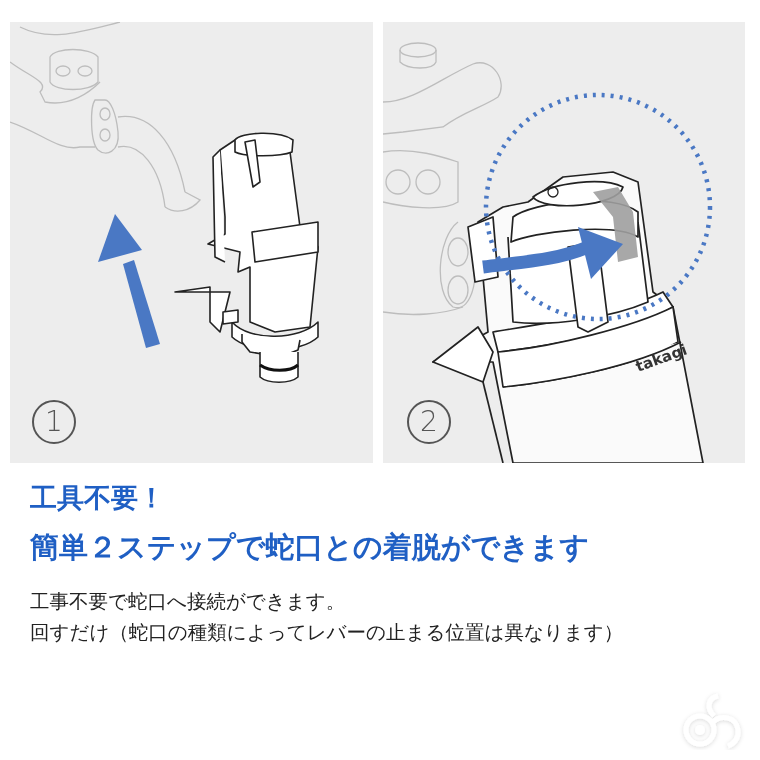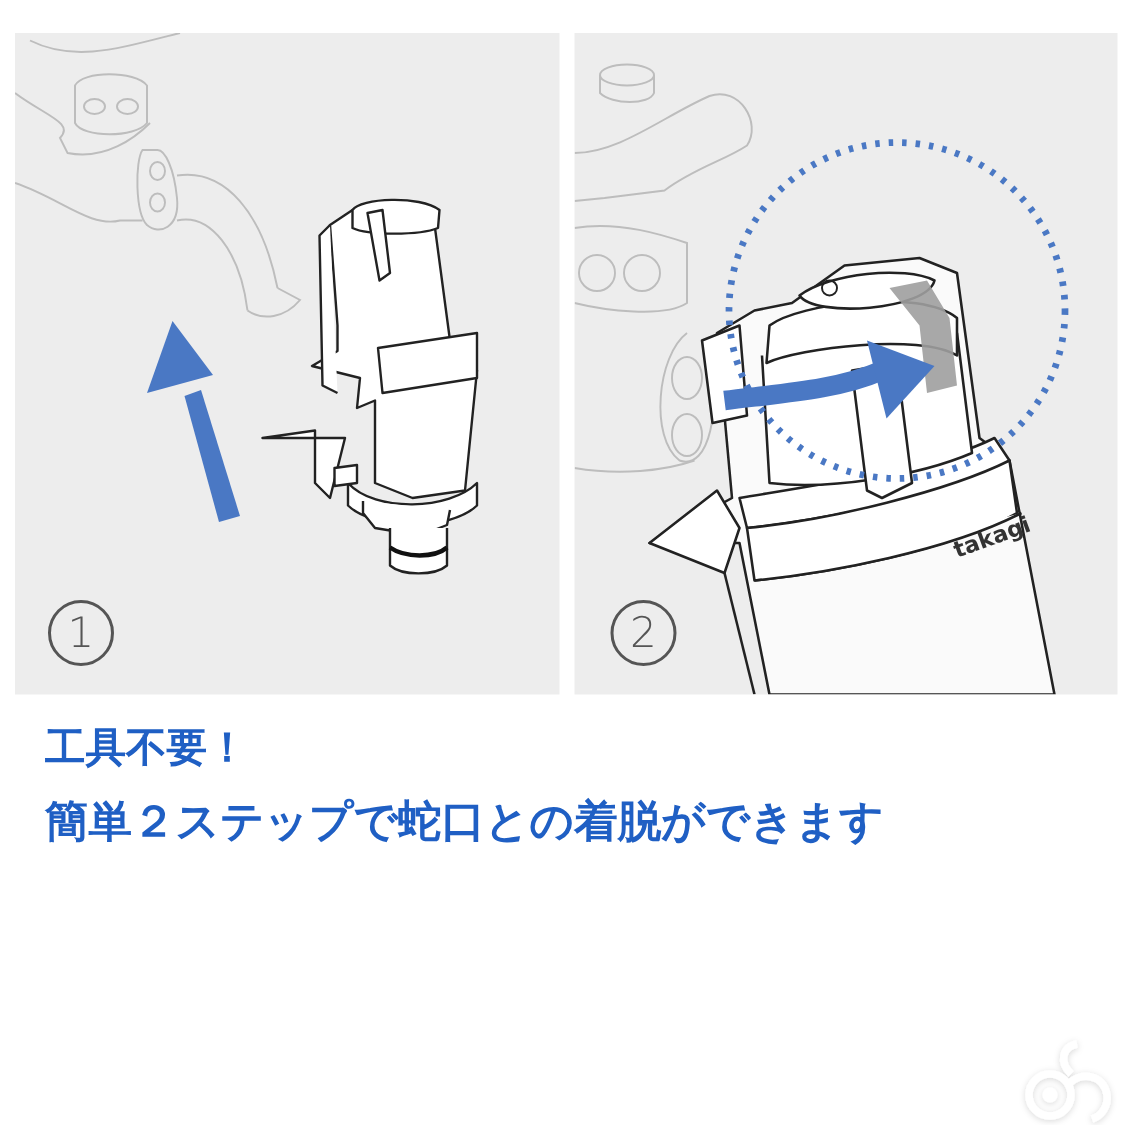--- a/index.html
+++ b/index.html
@@ -108,20 +108,22 @@
       <polygon points="195,205 240,222 208,257" fill="#4a78c4"></polygon>
     </g>
   </svg>
   <div class="step-num">2</div>
 </div>
 
 <div class="heading heading-1">工具不要！</div>
 <div class="heading heading-2">簡単２ステップで蛇口との着脱ができます</div>
 
 <div class="body-text">
+  <div>工事不要で蛇口へ接続ができます。</div>
+  <div>回すだけ（蛇口の種類によってレバーの止まる位置は異なります）</div>
 </div>
 
 <svg class="logo" viewBox="0 0 70 60">
   <defs>
     <filter id="sh" x="-30%" y="-30%" width="160%" height="160%">
       <feDropShadow dx="0" dy="1" stdDeviation="2" flood-color="#000" flood-opacity="0.15"></feDropShadow>
     </filter>
   </defs>
   <g filter="url(#sh)" fill="none" stroke="#ffffff" stroke-width="5">
     <circle cx="22" cy="40" r="14"></circle>

